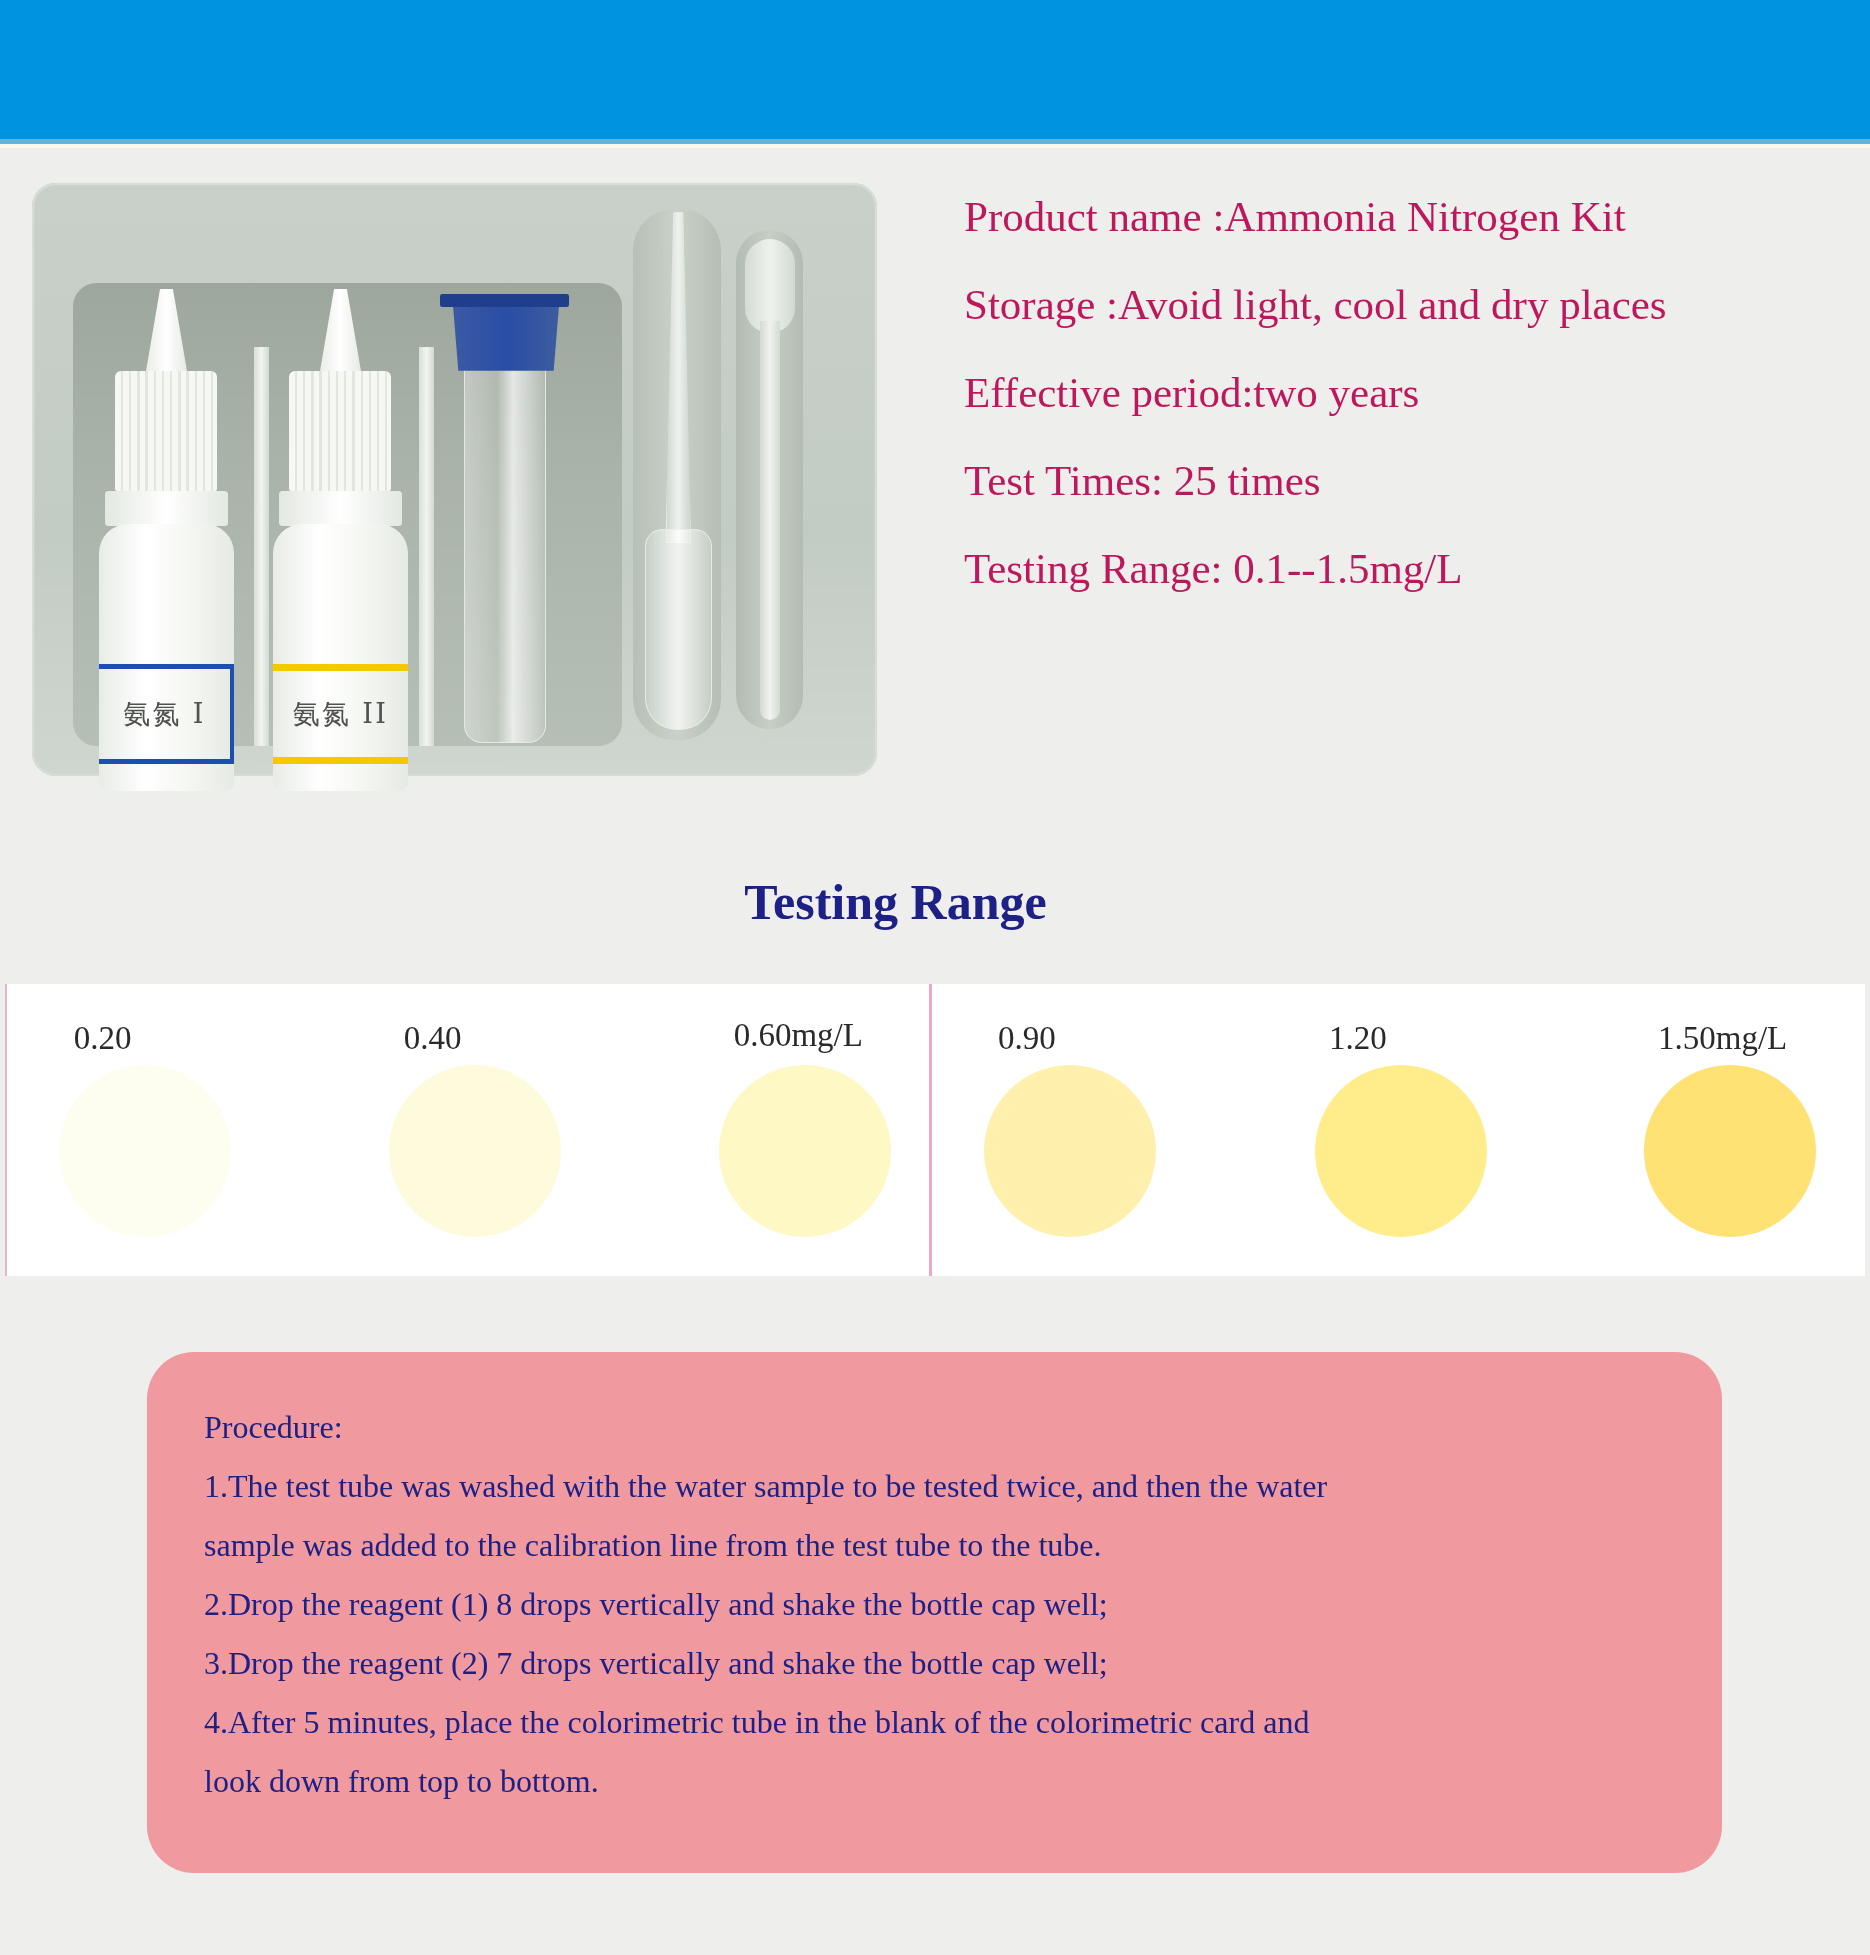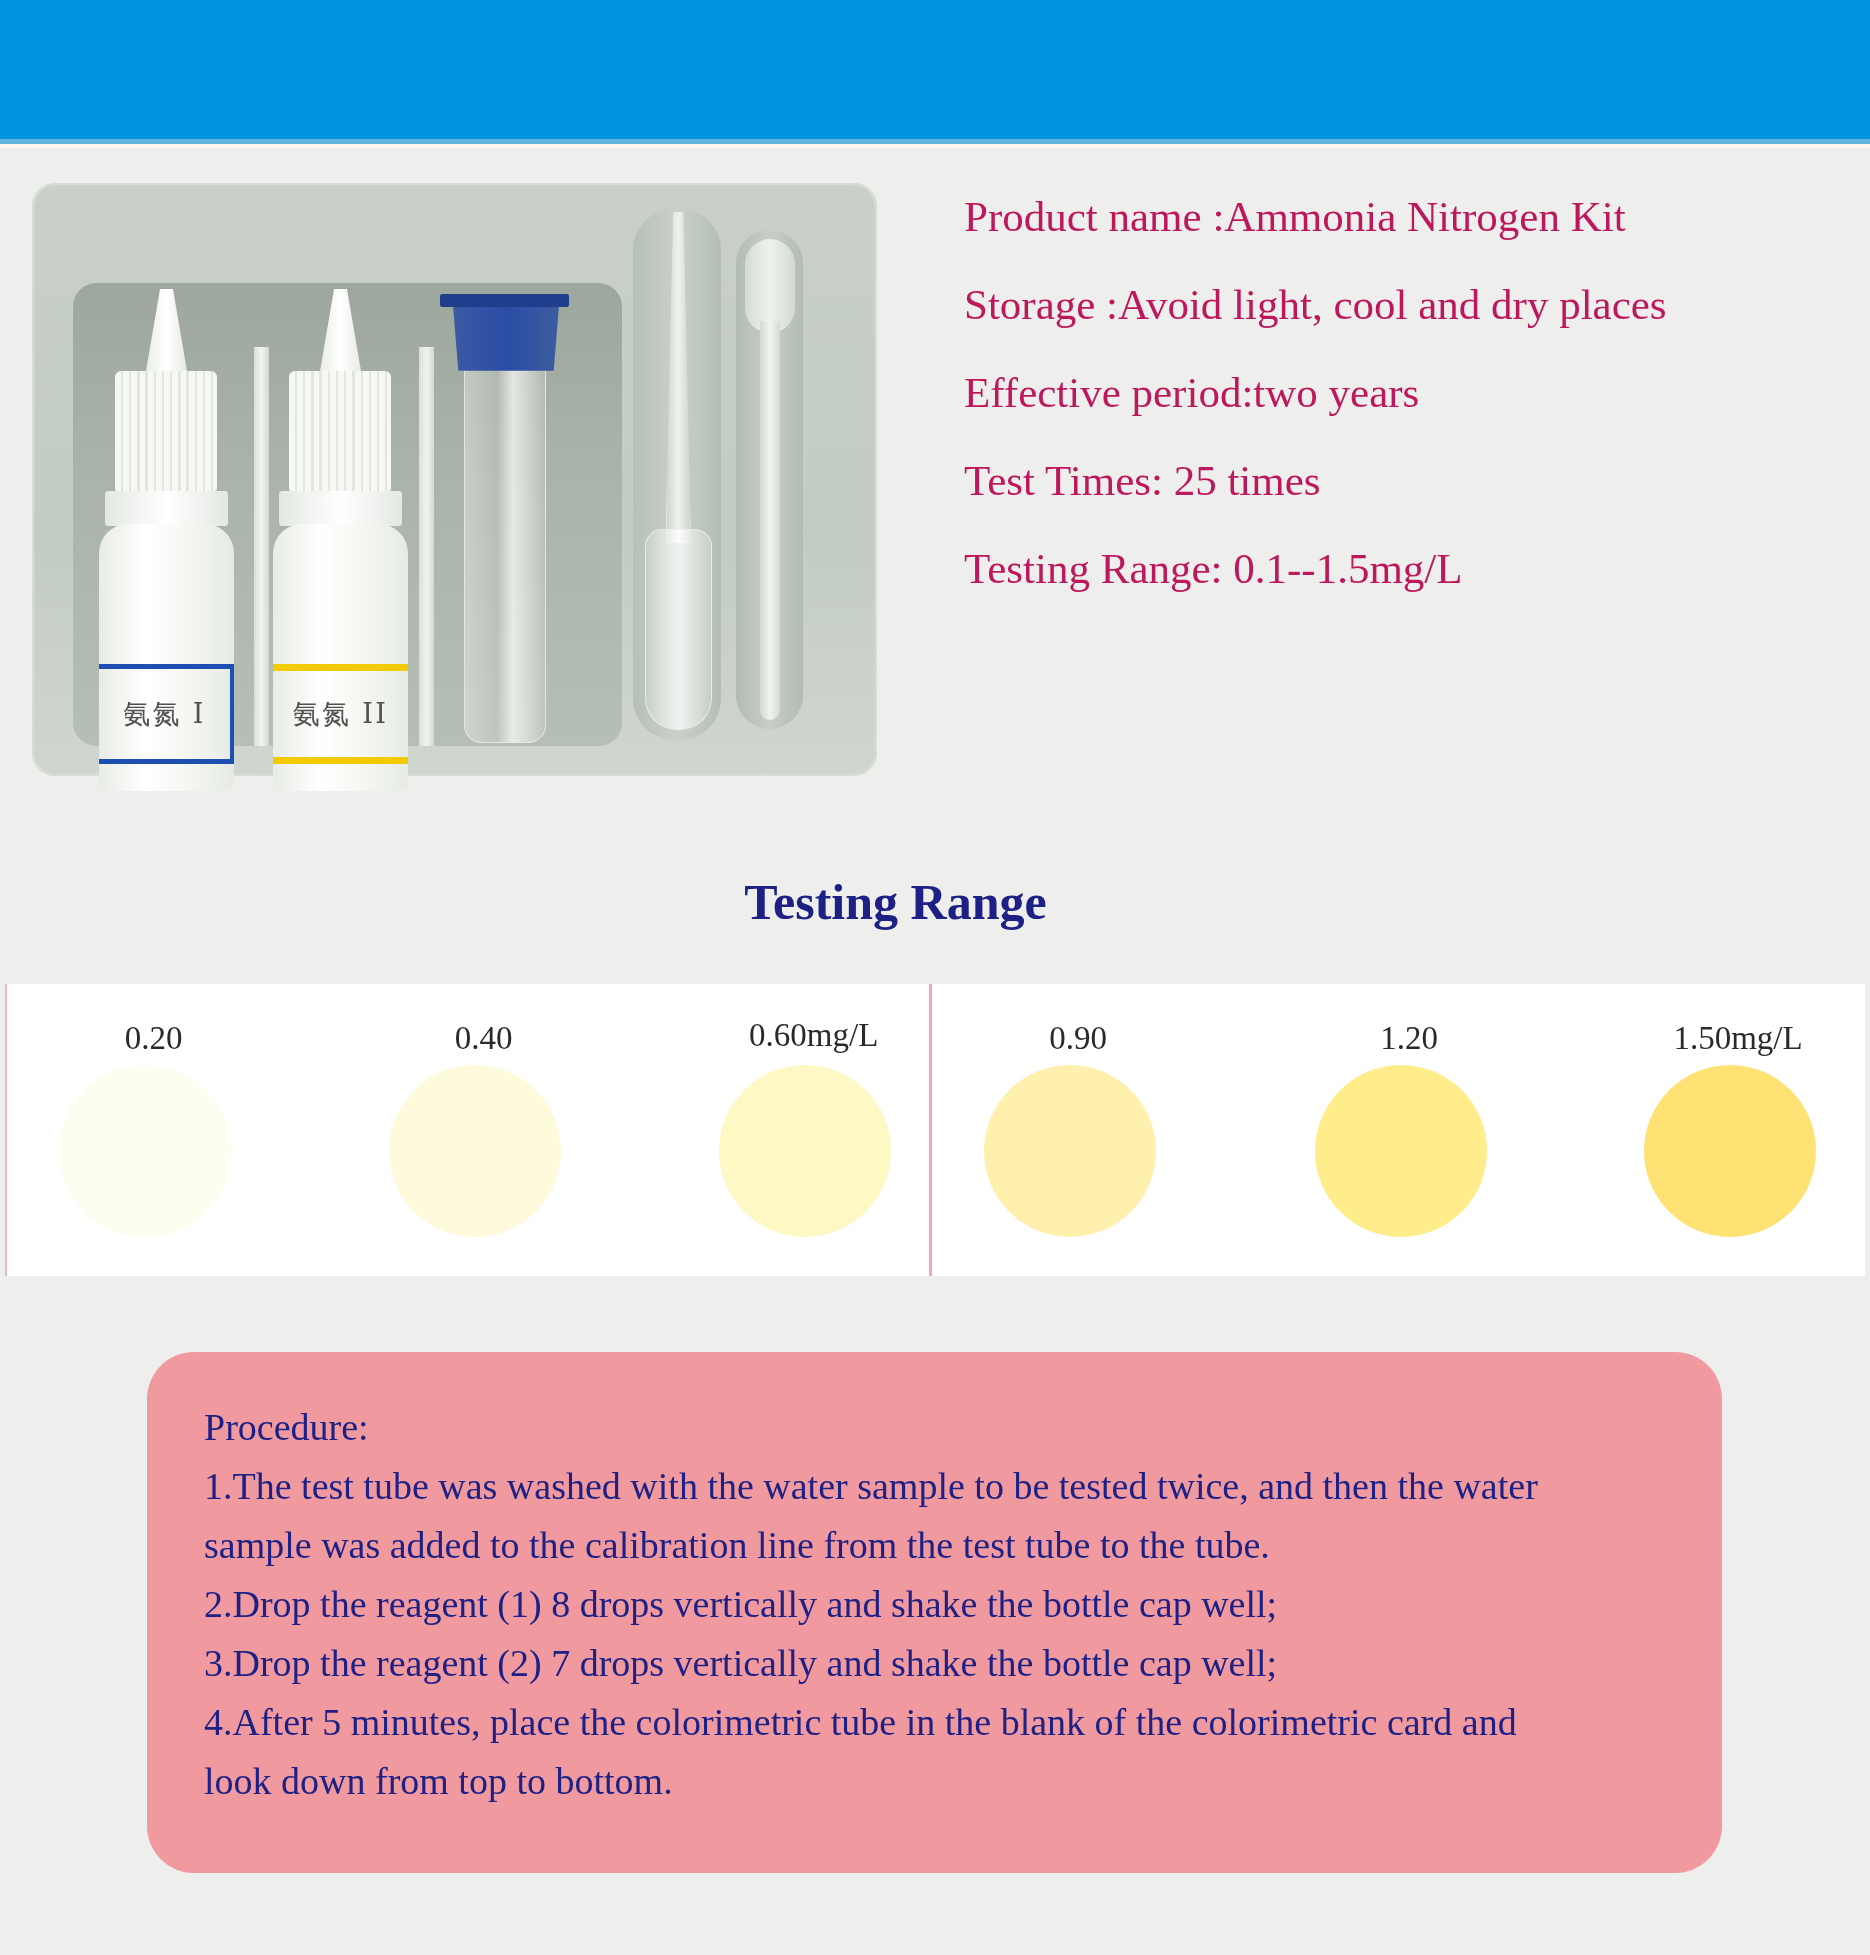--- a/index.html
+++ b/index.html
@@ -245,23 +245,22 @@
       border-left: 3.5px solid #e9a8cc;
     }
     .swatch-col {
       position: absolute;
       top: 0;
       width: 176px;
       height: 292px;
     }
     .swatch-label {
       position: absolute;
-      left: 8px; top: 36px;
+      left: 16px; top: 36px;
       width: 176px;
-      text-align: center;
       font-family: "Liberation Serif", "DejaVu Serif", serif;
       font-size: 33px;
       color: #2a2a2a;
       white-space: nowrap;
     }
     .swatch-circle {
       position: absolute;
       left: 1.8px; top: 81px;
       width: 172px; height: 172px;
       border-radius: 50%;
@@ -273,21 +272,21 @@
       left: 147px; top: 1352px;
       width: 1575px; height: 521px;
       background: #f0999f;
       border-radius: 47px;
       box-sizing: border-box;
       padding: 46px 0 0 57px;
     }
     .procedure p {
       margin: 0;
       font-family: "Liberation Serif", "DejaVu Serif", serif;
-      font-size: 38px;
+      font-size: 32px;
       line-height: 59px;
       color: #1d2185;
       white-space: nowrap;
     }
   </style>
 </head>
 <body>
 
 <div class="header-band">
   <div class="stripe"></div>

